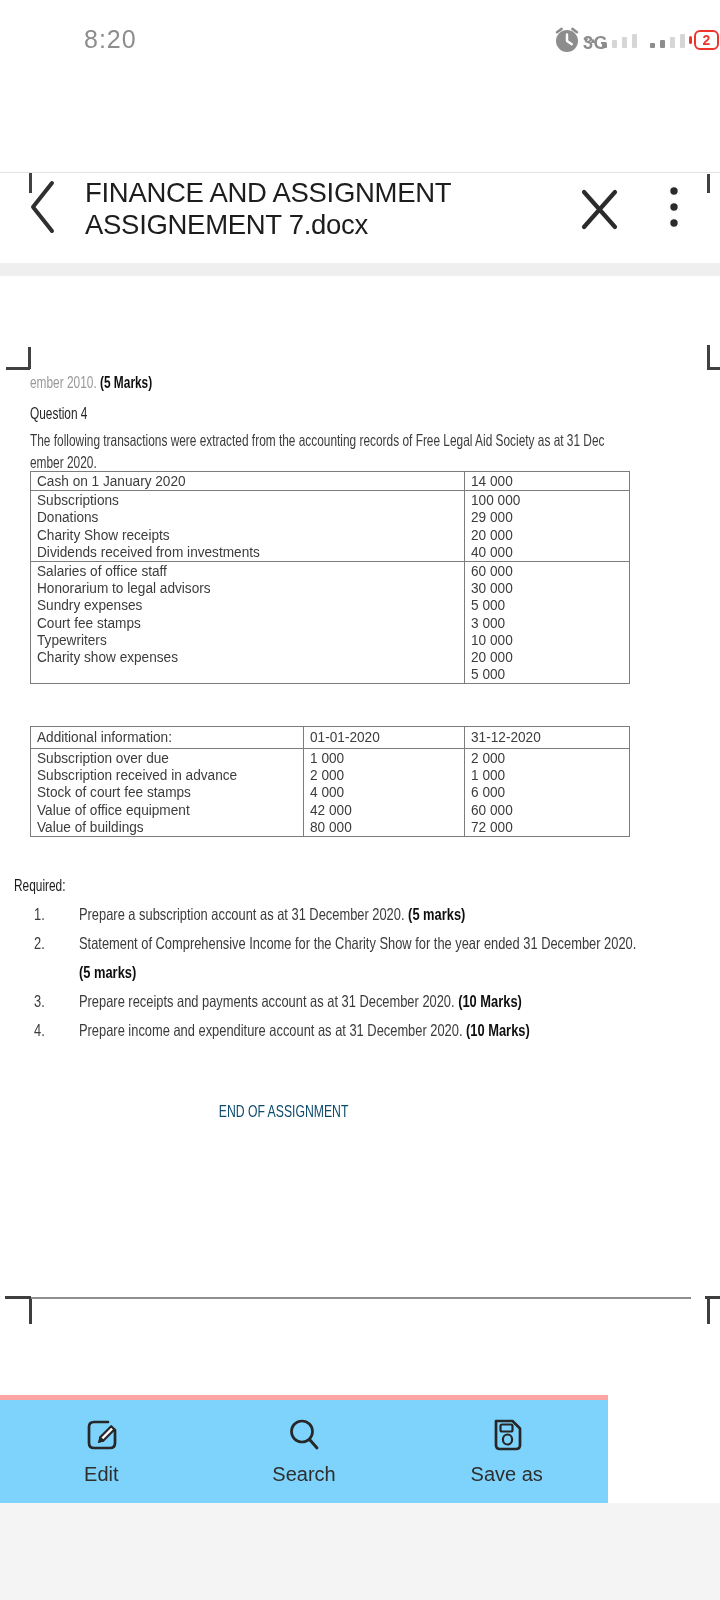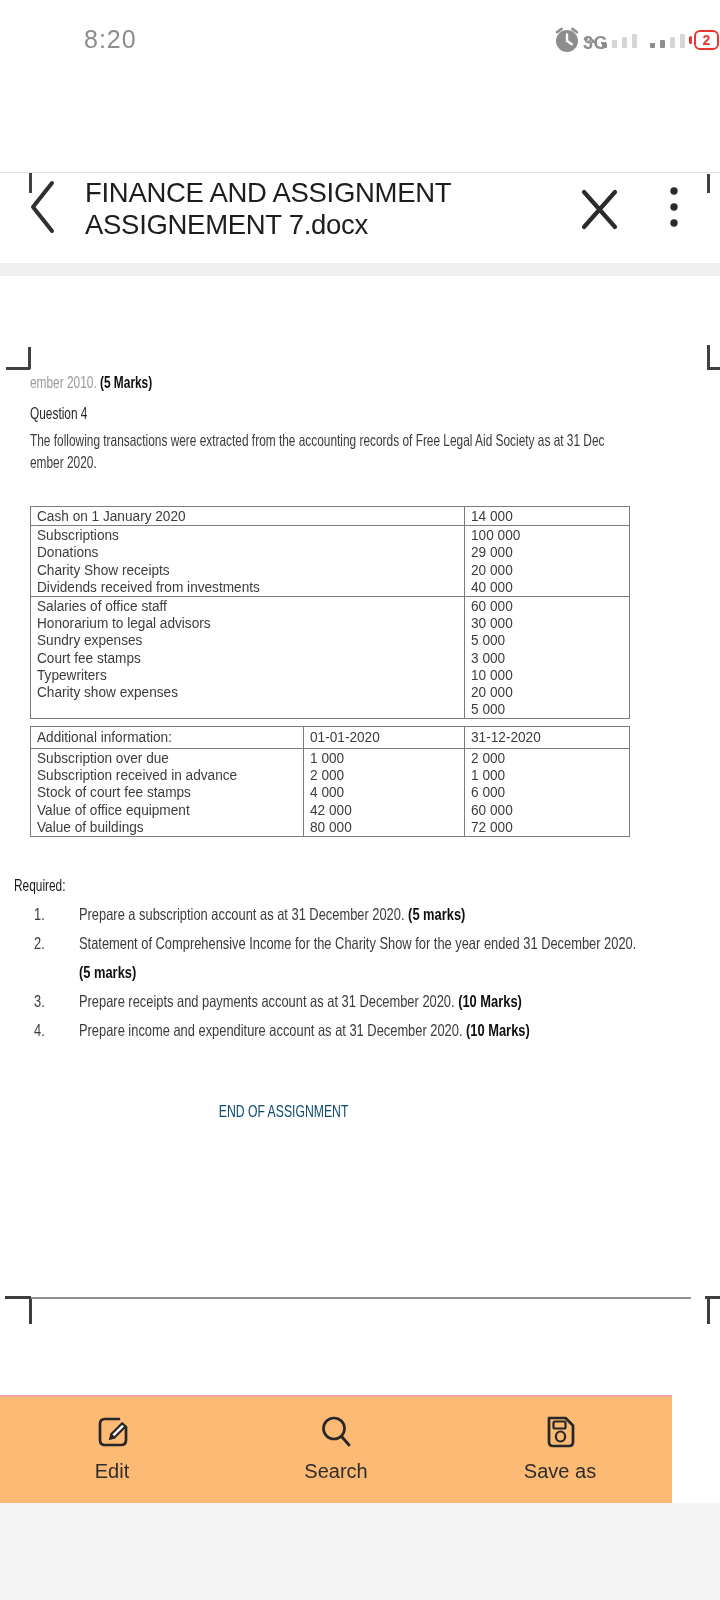--- a/index.html
+++ b/index.html
@@ -44,22 +44,22 @@
   .dtable{position:absolute;left:30px;width:600px;border:1.5px solid #7c7c7c;box-sizing:border-box;background:#fff}
   .tgroup{display:flex;border-top:1.5px solid #7c7c7c}
   .tgroup:first-child{border-top:none}
   .tcell{box-sizing:border-box;padding:0 4px 1px 6px;overflow:hidden}
   .tcell + .tcell{border-left:1.5px solid #7c7c7c}
   .trow{font-size:15.5px;line-height:17.2px;color:#3c3c3c;white-space:nowrap}
   .trow .in{display:inline-block;transform:scaleX(.88);transform-origin:0 50%;white-space:nowrap}
   .thead .trow{line-height:20px}
 
   
-  .toolbar{position:absolute;left:0;top:1395px;width:672px;height:108px;background:#fdba74;
-           border-top:2px solid #fca5a5;display:flex}
+  .toolbar{position:absolute;left:0;top:1395px;width:608px;height:108px;background:#7dd3fc;
+           border-top:5px solid #fca5a5;display:flex}
   .tb-btn{flex:1;display:flex;flex-direction:column;align-items:center;cursor:pointer}
   .tb-btn svg{margin-top:13px}
   .tb-label{margin-top:6px;font-size:20px;color:#2e2e2e}
 
   
   .navbar{position:absolute;left:0;top:1503px;width:720px;height:97px;background:#f4f4f5}
 </style>
 </head>
 <body>
 
@@ -133,21 +133,21 @@
         <span class="bmark">(5 Marks)</span>
       </span>
     </div>
 
     <div class="dline" style="left:30px;top:404px">
       <span class="tx qhead">Question 4</span>
     </div>
 
     <div id="intro"></div>
 
-    <div class="dtable" id="table1" style="top:506px">
+    <div class="dtable" id="table1" style="top:471px">
         <div class="tgroup">
           <div class="tcell" style="width: 433px;">
             <div class="trow"><span class="in">Cash on 1 January 2020</span></div>
           </div>
           <div class="tcell" style="flex: 1 1 0%;">
             <div class="trow"><span class="in">14 000</span></div>
           </div>
         </div>
         <div class="tgroup">
           <div class="tcell" style="width: 433px;">

